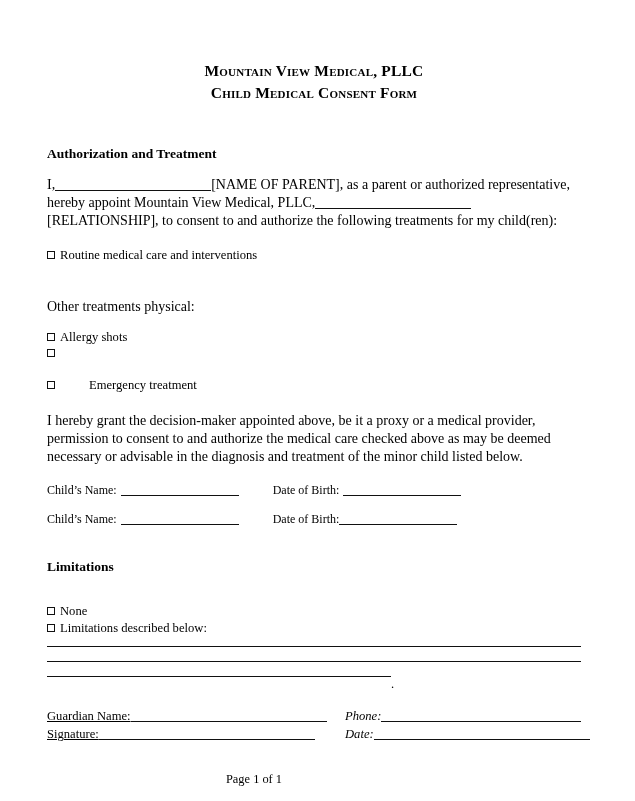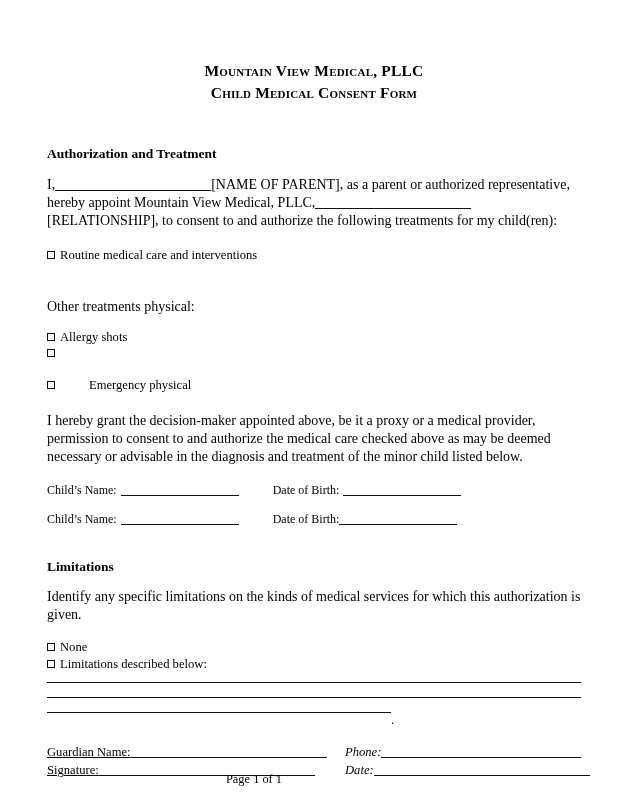--- a/index.html
+++ b/index.html
@@ -188,21 +188,21 @@
     <div class="check-row">
       <span class="cbox"></span><span class="cb-label">Allergy shots</span>
     </div>
     <div class="check-row">
       <span class="cbox"></span>
     </div>
 
     <div class="sp-f"></div>
 
     <div class="check-row">
-      <span class="cbox cbox-gap"></span><span class="cb-label">Emergency physical</span>
+      <span class="cbox cbox-gap"></span><span class="cb-label">Emergency treatment</span>
     </div>
 
     <div class="sp-g"></div>
 
     <p class="body-text">I hereby grant the decision-maker appointed above, be it a proxy or a medical provider, permission to consent to and authorize the medical care checked above as may be deemed necessary or advisable in the diagnosis and treatment of the minor child listed below.</p>
 
     <div class="sp-h"></div>
 
     <div class="child-row">
       <span class="lbl">Child’s Name:</span><span class="blank b-child"></span><span class="dob-gap"></span><span class="lbl">Date of Birth:</span><span class="blank b-dob"></span>
@@ -211,21 +211,20 @@
     <div class="child-row child-row-2">
       <span class="lbl">Child’s Name:</span><span class="blank b-child"></span><span class="dob-gap"></span><span class="lbl">Date of Birth:</span><span class="blank b-dob-tight"></span>
     </div>
 
     <div class="sp-lim"></div>
 
     <h2 class="section-heading">Limitations</h2>
 
     <div class="sp-j"></div>
 
-    <p class="body-text">Identify any specific limitations on the kinds of medical services for which this authorization is given.</p>
 
     <div class="sp-k"></div>
 
     <div class="check-row">
       <span class="cbox"></span><span class="cb-label">None</span>
     </div>
     <div class="check-row">
       <span class="cbox"></span><span class="cb-label">Limitations described below:</span>
     </div>
 

